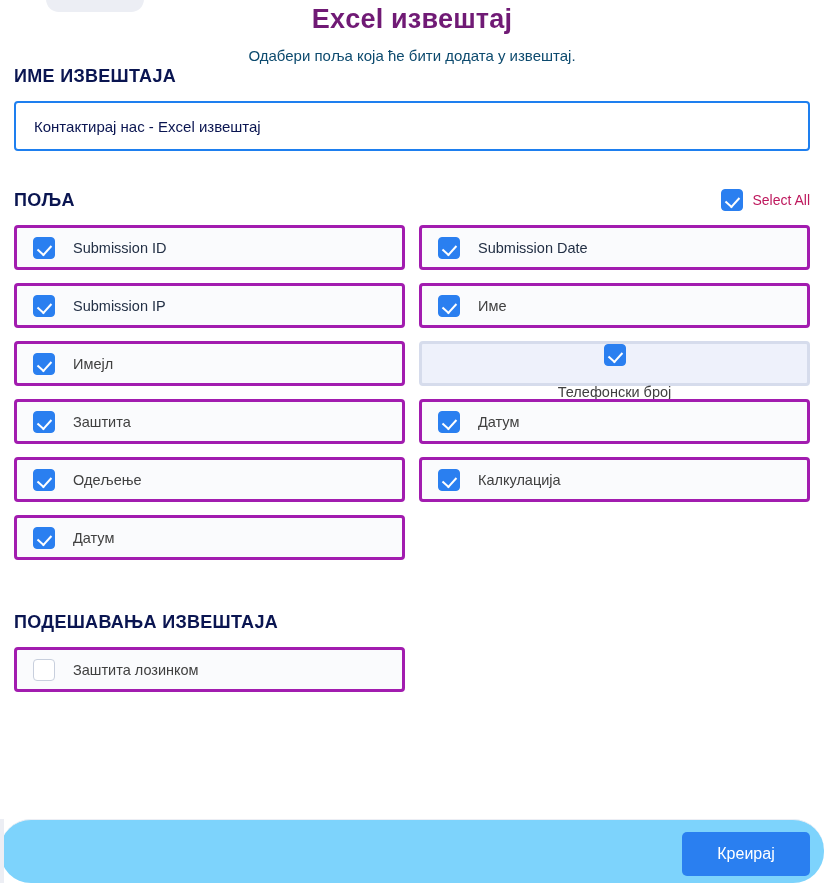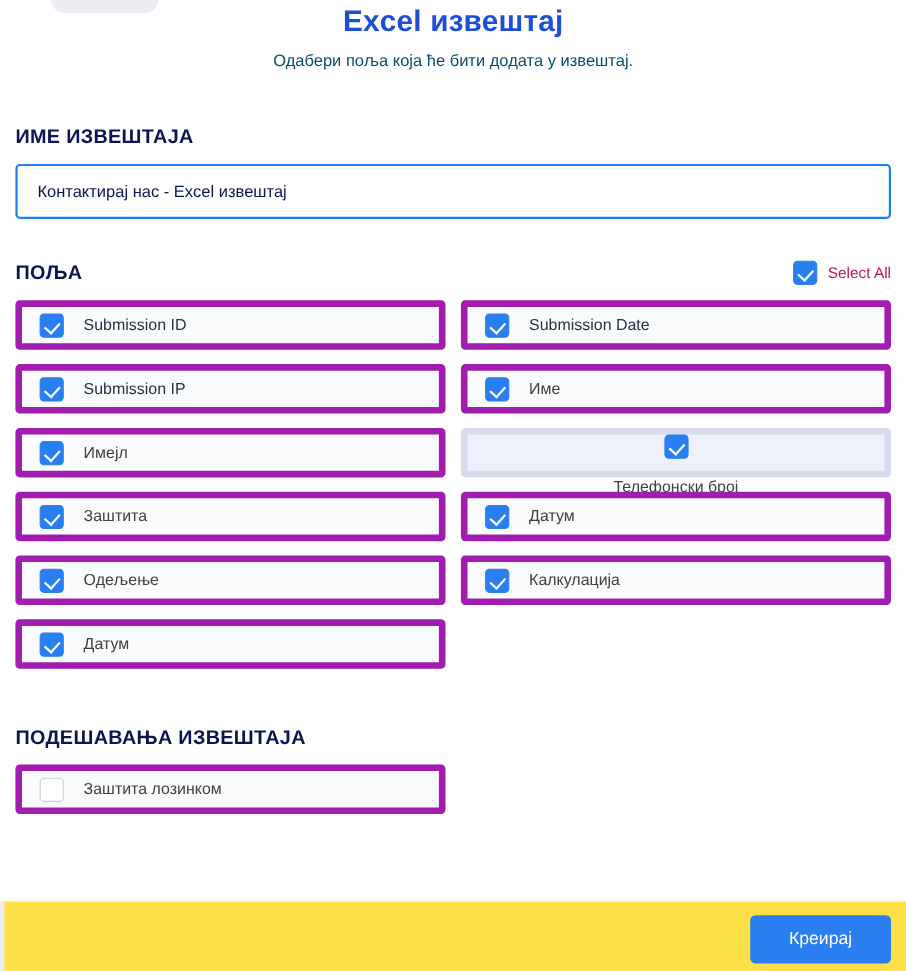--- a/index.html
+++ b/index.html
@@ -29,38 +29,37 @@
     left: 46px;
     top: -14px;
     width: 98px;
     height: 26px;
     border-radius: 13px;
     background: #eceef4;
   }
   .title {
     font-size: 27px;
     font-weight: bold;
-    color: #1d4ed8;
+    color: #701a75;
     letter-spacing: 0.2px;
     margin: 0;
     padding-top: 2px;
     line-height: 34px;
   }
   .subtitle {
     font-size: 15px;
     color: #0c4a6e;
     margin: 0;
     padding-top: 10px;
     line-height: 20px;
   }
 
   
   .content {
     padding: 0 14px;
-    margin-top: 48px;
   }
   .section-label {
     font-size: 18px;
     font-weight: bold;
     color: #0a1551;
     letter-spacing: 0.3px;
   }
   #report-name-label { margin-top: 44px; }
 
   .name-input {
@@ -123,21 +122,21 @@
   
   .grid {
     margin-top: 14px;
     display: grid;
     grid-template-columns: 391px 391px;
     column-gap: 14px;
     row-gap: 13px;
   }
   .field {
     height: 45px;
-    border: 6px solid #a21caf;
+    border: 3px solid #a21caf;
     border-radius: 4px;
     background: #fafbfd;
     display: flex;
     align-items: center;
     padding: 0 16px;
     gap: 18px;
   }
   .field.hover {
     background: #eef1fb;
     border-color: #d6dcec;
@@ -160,22 +159,23 @@
     column-gap: 14px;
   }
 
   
   .footer {
     position: absolute;
     left: 0;
     bottom: 0;
     width: 824px;
     height: 64px;
-    background: #fde047;
+    background: #7dd3fc;
     border-top: 1px solid #eceef4;
+    border-radius: 31px;
   }
   .create-btn {
     position: absolute;
     right: 14px;
     top: 12px;
     width: 128px;
     height: 44px;
     border-radius: 5px;
     background: #2a7ff0;
     color: #fff;

